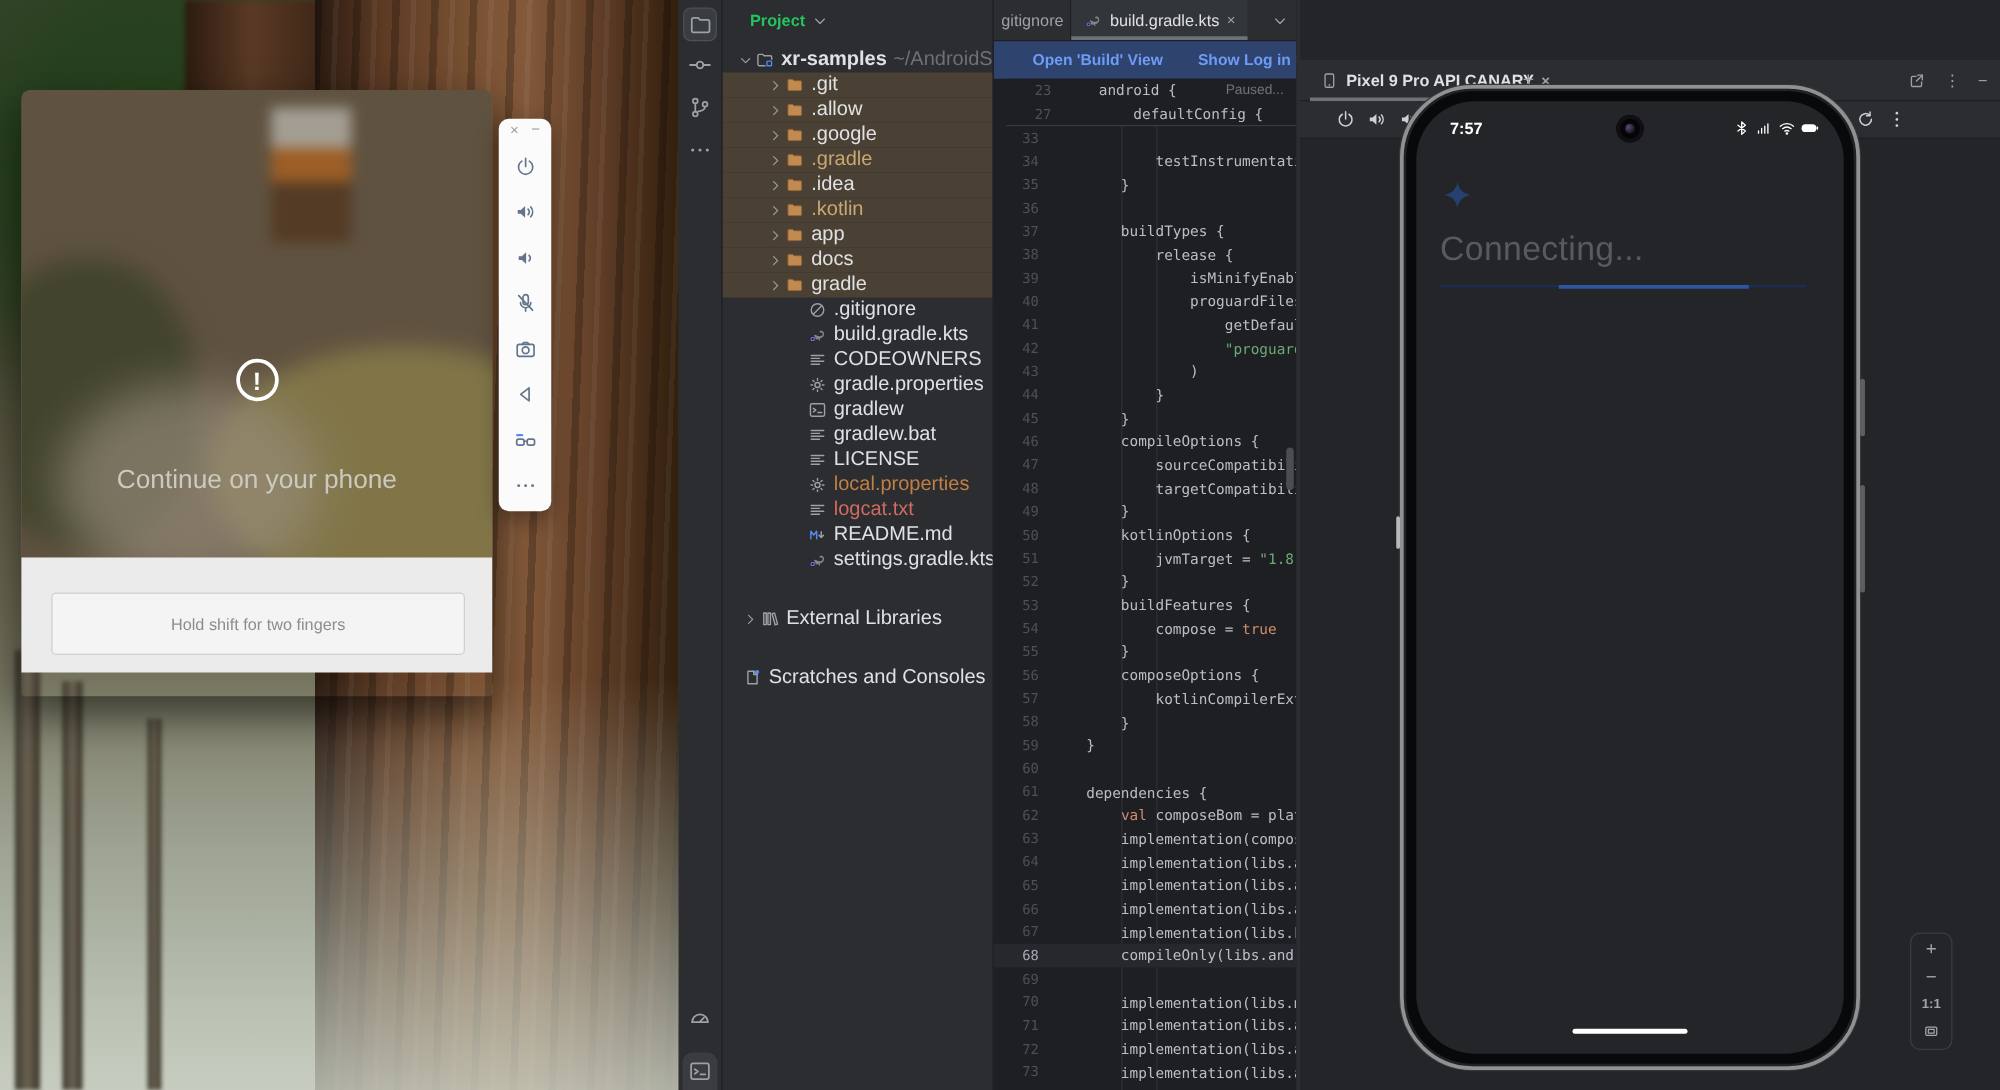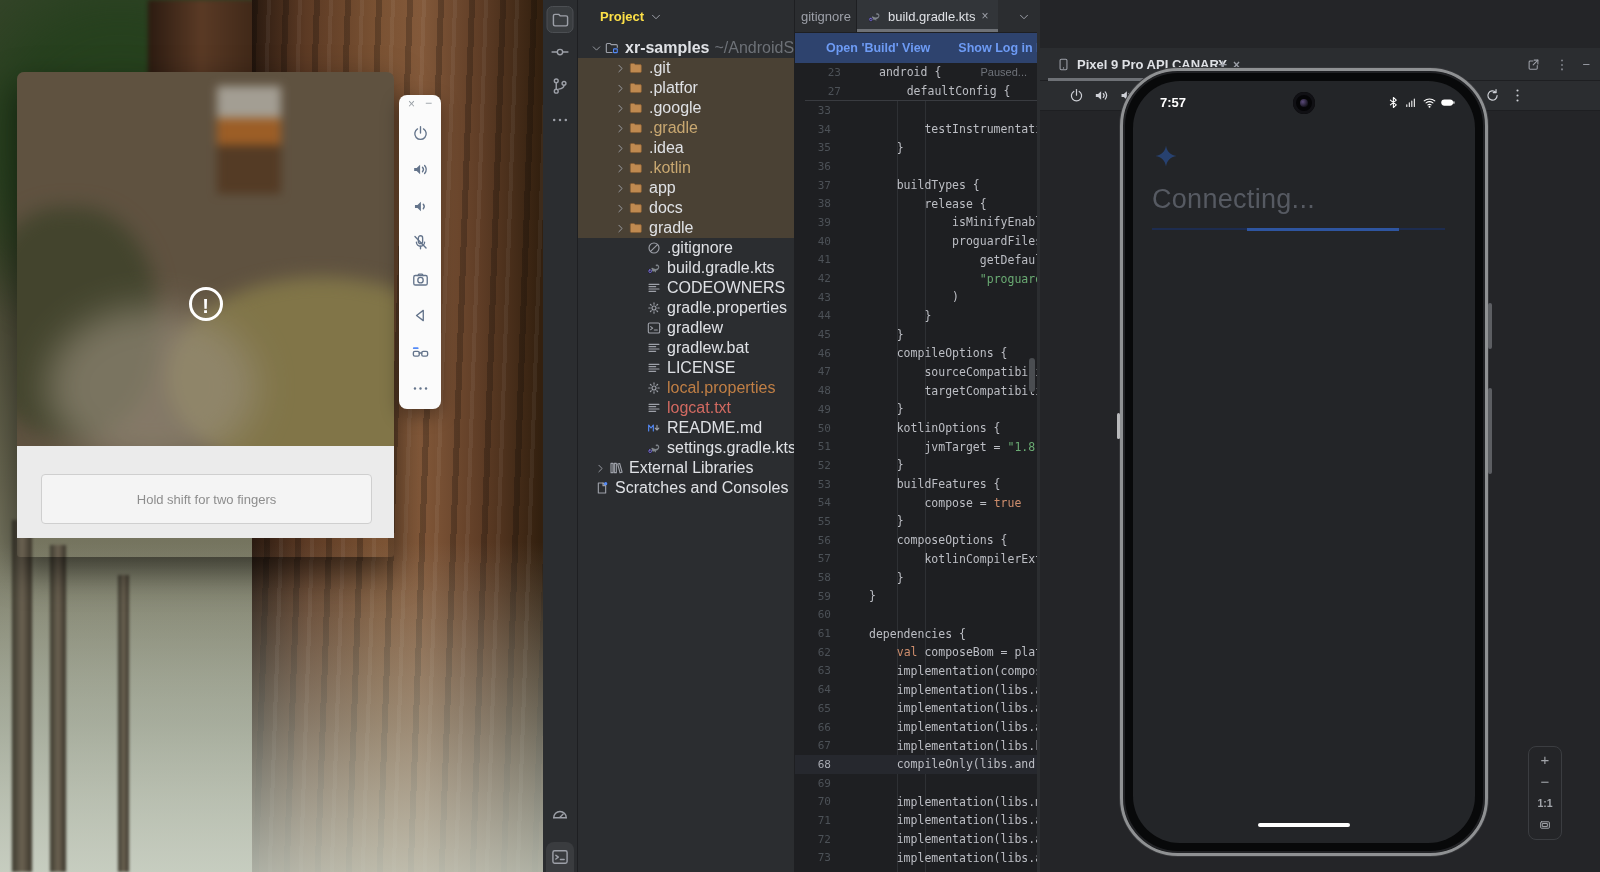--- a/index.html
+++ b/index.html
@@ -62,36 +62,36 @@
     color:#dfe1e5;font-size:13px;}
   .left-strip{position:absolute;left:0;top:0;width:35px;height:100%;border-right:1px solid #1e1f22;}
   .strip-btn{position:absolute;left:50%;transform:translateX(-50%);color:#9da0a8;
     display:flex;align-items:center;justify-content:center;}
   .strip-btn svg{width:20px;height:20px;}
   .strip-btn.boxed{width:27px;height:27px;border:1px solid #4c4f53;border-radius:6px;background:#3a3d40;}
   .strip-btn.pill{width:28px;height:30px;background:#3a3c3f;border-radius:8px 8px 0 0;}
 
   
   .project-panel{position:absolute;left:35px;top:0;width:217px;height:100%;border-right:1px solid #1e1f22;overflow:hidden;}
-  .pp-header{position:absolute;left:22px;top:9px;font-weight:600;display:flex;align-items:flex-end;gap:5px;color:#fde047;}
+  .pp-header{position:absolute;left:22px;top:9px;font-weight:600;display:flex;align-items:flex-end;gap:5px;color:#22c55e;}
   .pp-header svg{width:14px;height:14px;color:#9da0a8;}
   .tree{position:absolute;left:0;top:38px;right:0;}
   .trow{height:20px;display:flex;align-items:center;white-space:nowrap;font-size:16px;}
   .trow.hl{background:#4a4134;}
   .trow .chev{width:14px;color:#9da0a8;flex:none;display:flex;}
   .trow .chev svg{width:13px;height:13px;}
   .trow .ticon{width:17px;height:16px;margin-right:4px;flex:none;display:flex;align-items:center;}
   .trow .ticon svg{width:16px;height:16px;color:#9da0a8;}
   .trow .tlabel{color:#dfe1e5;}
   .trow .tlabel.bold{font-weight:bold;}
   .trow .tlabel.tan{color:#c9a871;}
   .trow .tlabel.orange{color:#c07f45;}
   .trow .tlabel.red{color:#d26a61;}
   .trow .tpath{color:#6d7177;margin-left:5px;overflow:hidden;}
-  .pad-root{padding-left:12px;} .pad-folder{padding-left:36px;} .pad-file{padding-left:54px;} .pad-top{padding-left:16px;}
+  .pad-root{padding-left:12px;} .pad-folder{padding-left:36px;} .pad-file{padding-left:54px;} .pad-top{padding-left:16px;margin-top:27px;}
 
   
   .editor{position:absolute;left:252px;top:0;width:242px;height:100%;background:#1e1f22;overflow:hidden;}
   .etabs{position:relative;height:33px;background:#2b2d30;border-bottom:1px solid #1e1f22;display:flex;}
   .etab-part{width:62px;line-height:33px;color:#9da0a8;overflow:hidden;padding-left:6px;border-right:1px solid #1e1f22;}
   .etab-active{position:relative;display:flex;align-items:center;gap:6px;padding:0 10px;background:#323539;color:#dfe1e5;}
   .etab-active:after{content:"";position:absolute;left:0;right:0;bottom:0;height:3px;background:#6e7176;}
   .etab-active .ticn svg{width:15px;height:15px;}
   .etab-x{color:#9da0a8;font-size:12px;}
   .etabs-dd{position:absolute;right:6px;top:0;height:33px;display:flex;align-items:center;color:#9da0a8;}
@@ -180,20 +180,21 @@
 
     <div class="emu-window">
       <div class="emu-screen">
         <div class="blob b-couch"></div>
         <div class="blob b-paint"></div>
         <div class="blob b-table"></div>
         <div class="blob b-floor"></div>
         <div class="emu-dim"></div>
         <div class="perm">
           <div class="perm-icon">!</div>
+          <div class="perm-sub">Continue on your phone</div>
         </div>
       </div>
       <div class="emu-bottom">
         <div class="emu-hint">Hold shift for two fingers</div>
       </div>
     </div>
 
     <div class="emu-toolbar">
       <div class="emu-tb-head">
         <span class="x">×</span>
@@ -345,21 +346,21 @@
             <span class="chev icon">
               <svg viewBox="0 0 24 24" fill="none" stroke="currentColor" stroke-width="1.7" stroke-linecap="round" stroke-linejoin="round">
                 <path d="M9 6l6 6-6 6"></path>
               </svg>
             </span>
             <span class="ticon icon">
               <svg viewBox="0 0 24 24" fill="none" stroke="currentColor" stroke-width="1.7" stroke-linecap="round" stroke-linejoin="round">
                 <path fill="#c08a50" stroke="#8a5f33" stroke-width="1" d="M3.5 6.8c0-.9.7-1.6 1.6-1.6h4l1.7 1.7h7.6c.9 0 1.6.7 1.6 1.6v8.7c0 .9-.7 1.6-1.6 1.6H5.1c-.9 0-1.6-.7-1.6-1.6V6.8z"></path>
               </svg>
             </span>
-            <span class="tlabel">.platfor</span>
+            <span class="tlabel">.allow</span>
           </div>
           <div class="trow pad-folder hl">
             <span class="chev icon">
               <svg viewBox="0 0 24 24" fill="none" stroke="currentColor" stroke-width="1.7" stroke-linecap="round" stroke-linejoin="round">
                 <path d="M9 6l6 6-6 6"></path>
               </svg>
             </span>
             <span class="ticon icon">
               <svg viewBox="0 0 24 24" fill="none" stroke="currentColor" stroke-width="1.7" stroke-linecap="round" stroke-linejoin="round">
                 <path fill="#c08a50" stroke="#8a5f33" stroke-width="1" d="M3.5 6.8c0-.9.7-1.6 1.6-1.6h4l1.7 1.7h7.6c.9 0 1.6.7 1.6 1.6v8.7c0 .9-.7 1.6-1.6 1.6H5.1c-.9 0-1.6-.7-1.6-1.6V6.8z"></path>

